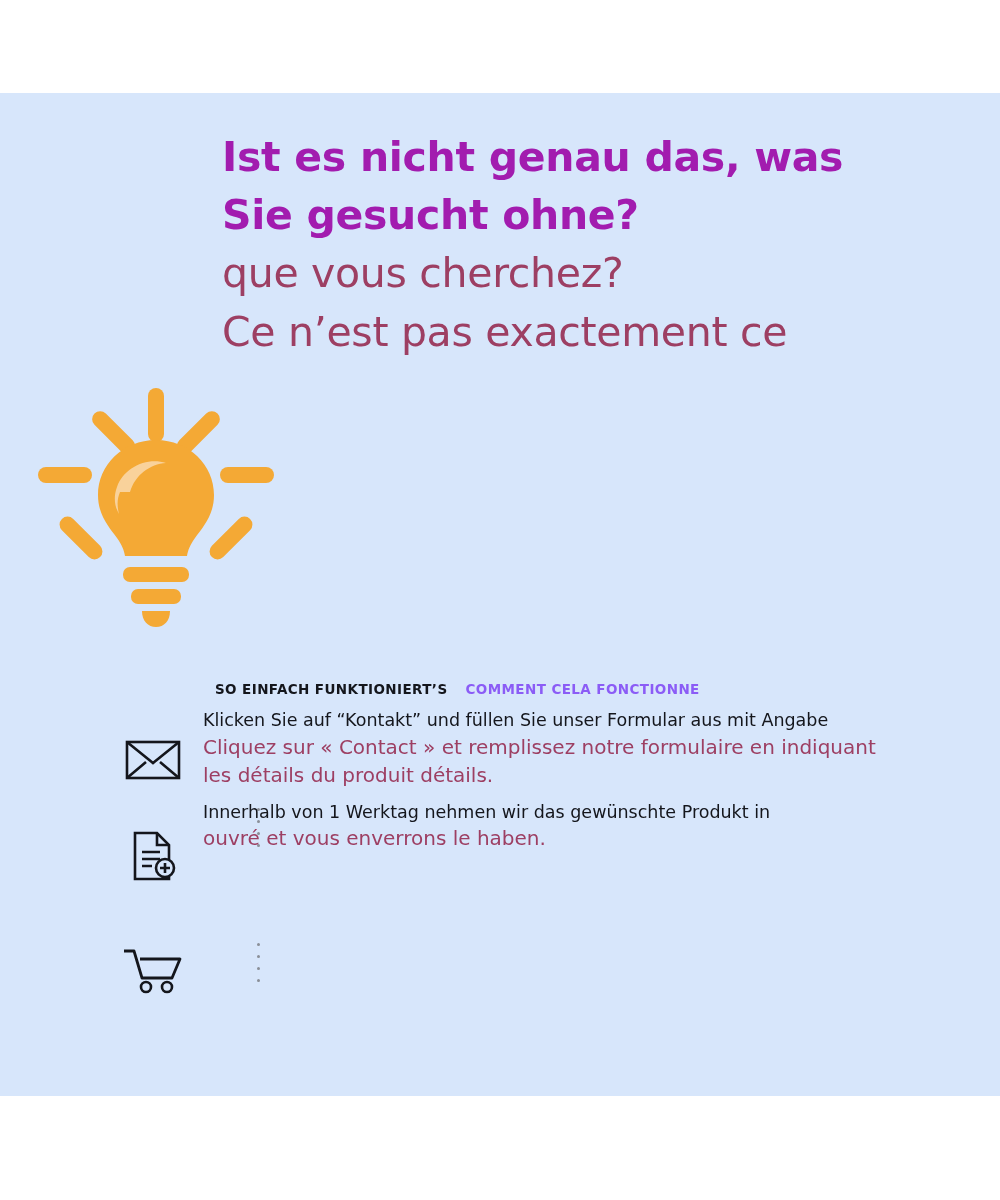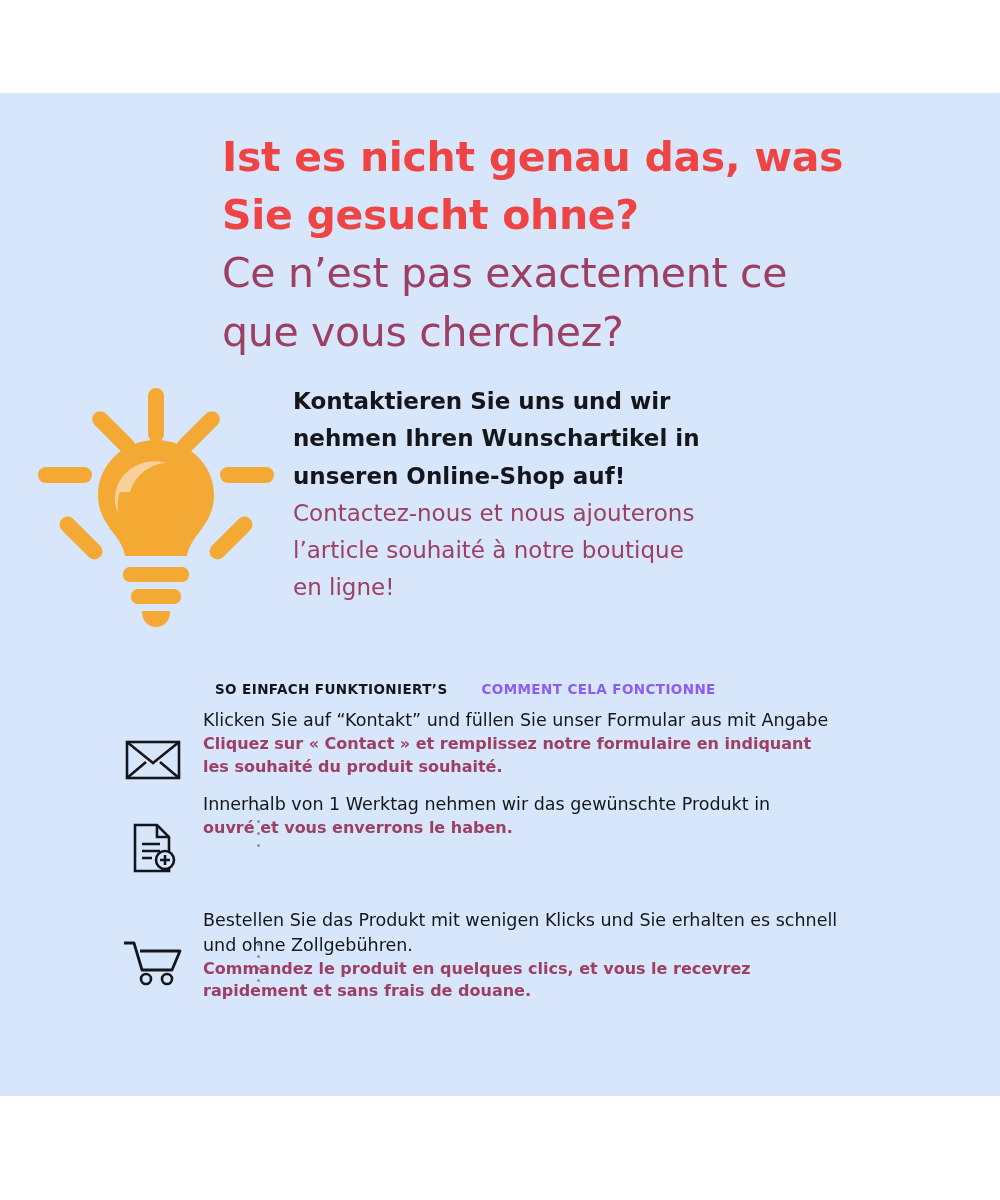--- a/index.html
+++ b/index.html
@@ -32,21 +32,21 @@
     position: absolute;
     left: 222px;
     top: 128px;
     width: 720px;
   }
   .headline .de {
     font-family: "DejaVu Sans", sans-serif;
     font-weight: bold;
     font-size: 41px;
     line-height: 1.42;
-    color: #ef4444;
+    color: #a21caf;
     letter-spacing: -0.3px;
   }
   .headline .fr {
     font-family: "DejaVu Sans", sans-serif;
     font-weight: normal;
     font-size: 41px;
     line-height: 1.42;
     color: #9d3f63;
     letter-spacing: -0.3px;
   }
@@ -77,21 +77,21 @@
     line-height: 1.62;
     color: #9d3f63;
   }
   
   .howto-heads {
     position: absolute;
     left: 215px;
     top: 681px;
     display: flex;
     align-items: baseline;
-    gap: 34px;
+    gap: 18px;
     justify-content: center;
   }
   .howto-heads .de {
     font-weight: bold;
     font-size: 13.5px;
     letter-spacing: 0.4px;
     color: #14161c;
   }
   .howto-heads .fr {
     font-weight: bold;
@@ -120,24 +120,24 @@
     flex: 1 1 auto;
     padding-left: 0px;
   }
   .step-text .de {
     font-size: 17.5px;
     line-height: 1.42;
     color: #14161c;
     font-weight: normal;
   }
   .step-text .fr {
-    font-size: 16px;
+    font-size: 20px;
     line-height: 1.42;
     color: #9d3f63;
-    font-weight: bold;
+    font-weight: normal;
   }
   .step.s1 { margin-bottom: 0px; }
   .step.s2 { margin-top: 10px; }
   .step.s3 { margin-top: 34px; }
   .dots {
     position: absolute;
     left: 154px;
     width: 4px;
   }
   .dots span {
@@ -154,22 +154,22 @@
 </head>
 <body>
 
 <div class="canvas">
 
   <div class="panel"></div>
 
   <div class="headline">
     <div class="de">Ist es nicht genau das, was</div>
     <div class="de">Sie gesucht ohne?</div>
+    <div class="fr">que vous cherchez?</div>
     <div class="fr">Ce n’est pas exactement ce</div>
-    <div class="fr">que vous cherchez?</div>
   </div>
 
   <div class="bulb-wrap">
     <svg width="250" height="255" viewBox="0 0 250 255">
       <g fill="#f4a935">
 
         <rect x="118" y="8" width="16" height="54" rx="8"></rect>
         <rect x="118" y="8" width="16" height="54" rx="8" transform="rotate(45 126 95)"></rect>
         <rect x="118" y="8" width="16" height="54" rx="8" transform="rotate(-45 126 95)"></rect>
         <rect x="8" y="87" width="54" height="16" rx="8"></rect>
@@ -181,28 +181,20 @@
 
         <path d="M100 112c5-17 20-28 36-29-20-6-42 5-49 24-4 11-2 20 2 27-2-8-2-15 1-22z" fill="#f9d29b"></path>
 
         <rect x="93" y="187" width="66" height="15" rx="7"></rect>
         <rect x="101" y="209" width="50" height="15" rx="7"></rect>
         <path d="M112 231h28c0 10-6 16-14 16s-14-6-14-16z"></path>
       </g>
     </svg>
   </div>
 
-  <div class="subcopy">
-    <div class="de">Kontaktieren Sie uns und wir</div>
-    <div class="de">nehmen Ihren Wunschartikel in</div>
-    <div class="de">unseren Online-Shop auf!</div>
-    <div class="fr">Contactez-nous et nous ajouterons</div>
-    <div class="fr">l’article souhaité à notre boutique</div>
-    <div class="fr">en ligne!</div>
-  </div>
 
   <div class="howto-heads">
     <span class="de">SO EINFACH FUNKTIONIERT’S</span>
     <span class="fr">COMMENT CELA FONCTIONNE</span>
   </div>
 
   <div class="steps">
 
     <div class="dots d1">
       <span></span>
@@ -221,21 +213,21 @@
       <div class="step-icon">
         <svg width="56" height="44" viewBox="0 0 56 44">
           <rect x="2" y="4" width="52" height="36" fill="none" stroke="#14161c" stroke-width="2.6"></rect>
           <path d="M2 4l26 21L54 4" fill="none" stroke="#14161c" stroke-width="2.6"></path>
           <path d="M2 40l19-16M54 40L35 24" fill="none" stroke="#14161c" stroke-width="2.6"></path>
         </svg>
       </div>
       <div class="step-text">
         <div class="de">Klicken Sie auf “Kontakt” und füllen Sie unser Formular aus mit Angabe</div>
         <div class="fr">Cliquez sur « Contact » et remplissez notre formulaire en indiquant</div>
-        <div class="fr">les souhaité du produit souhaité.</div>
+        <div class="fr">les détails du produit détails.</div>
       </div>
     </div>
 
     <div class="step s2">
       <div class="step-icon">
         <svg width="52" height="52" viewBox="0 0 52 52">
           <path d="M8 3h22l12 12v34H8z" fill="none" stroke="#14161c" stroke-width="2.6"></path>
           <path d="M30 3v12h12" fill="none" stroke="#14161c" stroke-width="2.6"></path>
           <path d="M15 22h18M15 29h18M15 36h10" fill="none" stroke="#14161c" stroke-width="2.6"></path>
           <circle cx="38" cy="38" r="9" fill="#d7e6fb" stroke="#14161c" stroke-width="2.6"></circle>
@@ -249,22 +241,16 @@
     </div>
 
     <div class="step s3">
       <div class="step-icon">
         <svg width="62" height="48" viewBox="0 0 62 48">
           <path d="M2 5h10l8 27h30l8-19H18" fill="none" stroke="#14161c" stroke-width="2.8" stroke-linejoin="round"></path>
           <circle cx="24" cy="41" r="5" fill="none" stroke="#14161c" stroke-width="2.6"></circle>
           <circle cx="45" cy="41" r="5" fill="none" stroke="#14161c" stroke-width="2.6"></circle>
         </svg>
       </div>
-      <div class="step-text">
-        <div class="de">Bestellen Sie das Produkt mit wenigen Klicks und Sie erhalten es schnell</div>
-        <div class="de">und ohne Zollgebühren.</div>
-        <div class="fr">Commandez le produit en quelques clics, et vous le recevrez</div>
-        <div class="fr">rapidement et sans frais de douane.</div>
-      </div>
     </div>
 
   </div>
 </div>
 
 </body></html>

